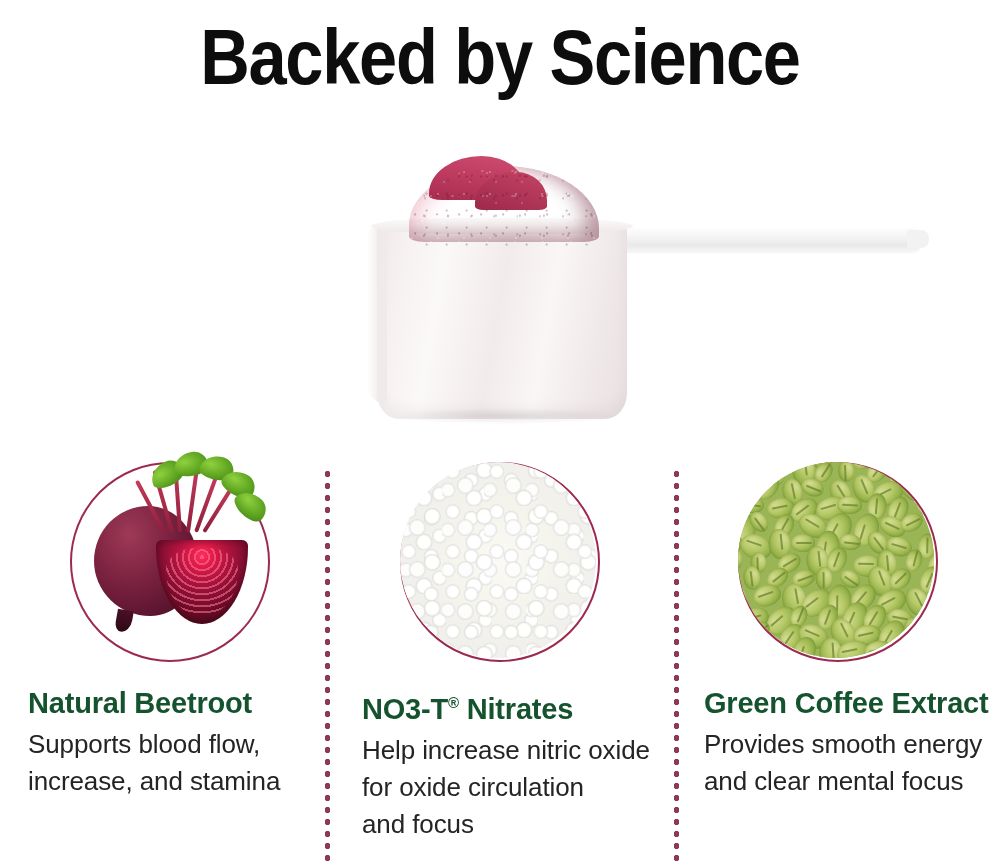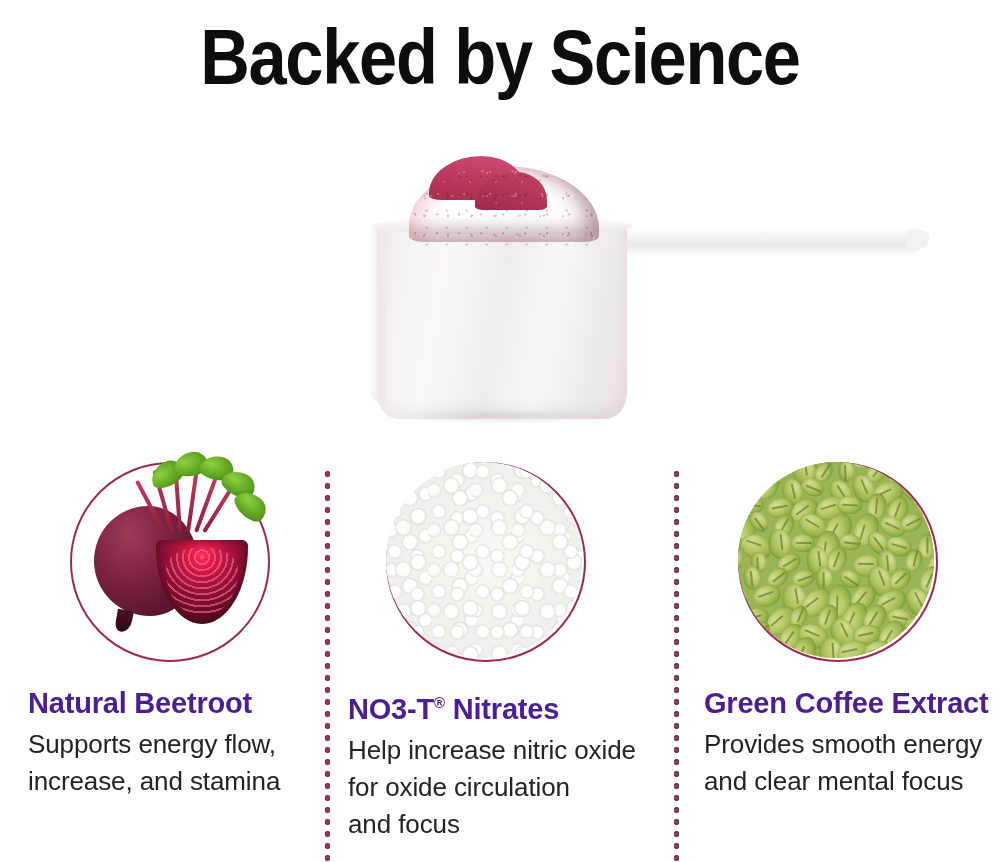--- a/index.html
+++ b/index.html
@@ -167,21 +167,21 @@
     background-repeat: repeat-y;
   }
 
   
   .column {
     position: absolute;
     top: 462px;
     width: 320px;
   }
   #column-0 { left: 8px;   }
-  #column-1 { left: 334px; }
+  #column-1 { left: 348px; }
   #column-2 { left: 690px; }
 
   .circle-frame {
     position: relative;
     width: 196px;
     height: 196px;
     margin-left: 62px;
     border-radius: 50%;
     border: 2px solid #9c2a4e;
     overflow: visible;
@@ -327,21 +327,21 @@
     background: rgba(110,130,50,0.75);
     border-radius: 2px;
   }
 
   
   .feature-title {
     margin: 24px 0 0 0;
     font-size: 29px;
     line-height: 34px;
     font-weight: bold;
-    color: #4c1d95;
+    color: #14532d;
     letter-spacing: -0.2px;
     white-space: nowrap;
   }
   #column-0 .feature-title { margin-left: 20px; }
   #column-1 .feature-title { margin-left: 14px; }
   #column-2 .feature-title { margin-left: 14px; }
 
   .feature-title sup {
     font-size: 15px;
     vertical-align: 11px;
@@ -394,21 +394,21 @@
       <div class="beet-stem" style="transform:rotate(32deg);height:52px;left:46px"></div>
       <div class="beet-leaf" style="left:-6px;top:2px;transform:rotate(-24deg)"></div>
       <div class="beet-leaf" style="left:18px;top:-8px;transform:rotate(-6deg)"></div>
       <div class="beet-leaf" style="left:44px;top:-4px;transform:rotate(14deg)"></div>
       <div class="beet-leaf" style="left:66px;top:12px;transform:rotate(30deg)"></div>
       <div class="beet-leaf" style="left:78px;top:34px;transform:rotate(46deg)"></div>
     </div>
   </div>
   <div class="feature-title">Natural Beetroot</div>
   <div class="feature-desc">
-    <div>Supports energy flow,</div>
+    <div>Supports blood flow,</div>
     <div>increase, and stamina</div>
   </div>
 </div>
 
 <div class="column" id="column-1">
   <div class="circle-frame">
     <div class="circle-clip">
       <div class="powder-fill"></div>
     </div>
   </div>

